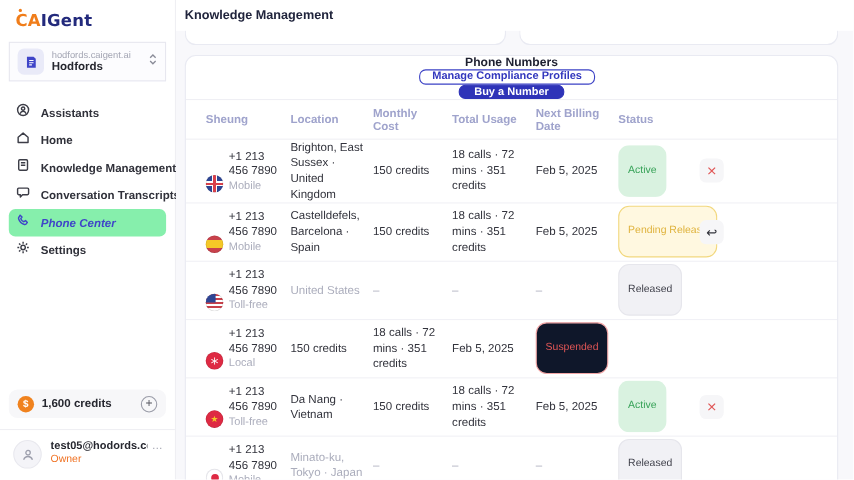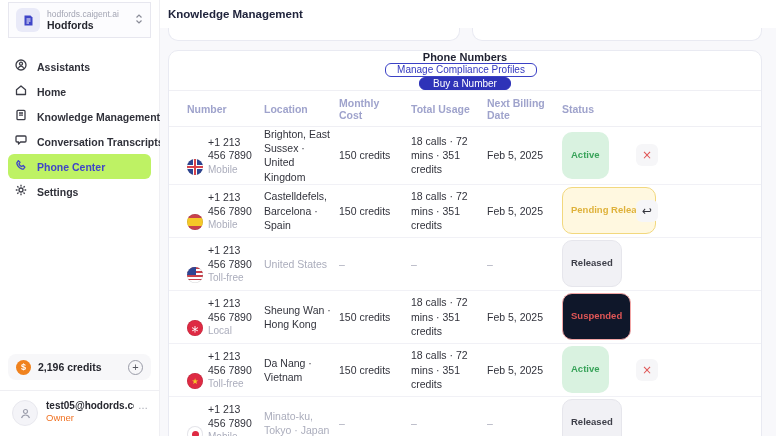--- a/index.html
+++ b/index.html
@@ -24,21 +24,21 @@
   .ws-text { flex:1; min-width:0; }
   .ws-domain { font-size:8.5px; color:#A3A5B3; white-space:nowrap; overflow:hidden; }
   .ws-name { font-size:10.5px; font-weight:bold; color:#26272F; }
   .ws-caret { color:#8A8C98; }
 
   .nav { padding:8px 8px 0 8px; flex:1; }
   .nav-item { display:flex; align-items:center; gap:9px; height:25px; padding:0 6px;
     border-radius:6px; cursor:pointer; color:#30313A; }
   .nav-item .nv-label { font-size:10.5px; font-weight:600; white-space:nowrap; }
   .nav-item svg { stroke:#3C3D47; }
-  .nav-item.active { background:#bef264; color:#3F45C8; }
+  .nav-item.active { background:#86efac; color:#3F45C8;font-style:italic; }
   .nav-item.active svg { stroke:#3F45C8; }
 
   .credits { margin:0 8px 10px 8px; background:#F7F7F9; border-radius:8px; height:26px;
     display:flex; align-items:center; gap:7px; padding:0 8px; }
   .coin { width:15px; height:15px; border-radius:50%; background:#F0821E; color:#fff;
     font-size:9px; font-weight:bold; display:flex; align-items:center; justify-content:center; }
   .credits-label { flex:1; font-size:10.5px; font-weight:bold; color:#26272F; }
   .plus-btn { width:15px; height:15px; border-radius:50%; border:1px solid #9A9CA8; color:#55565F;
     font-size:11px; line-height:12px; text-align:center; background:transparent; cursor:pointer; }
 
@@ -61,21 +61,21 @@
     border:1px solid #E9EAF2; border-top:0; border-radius:0 0 10px 10px; z-index:1; }
   .peek-left { left:8px; width:292px; }
   .peek-right { left:312px; width:290px; }
 
   .card { position:absolute; left:8px; top:50px; width:594px; height:400px; background:#fff;
     border:1px solid #E9EAF2; border-radius:10px; z-index:2; overflow:hidden; }
   .card-header { height:40px; display:flex; align-items:center; padding:0 16px;
     border-bottom:1px solid #EFEFF4;flex-direction:column; }
   .card-title { font-size:11px; font-weight:bold; color:#1E2030; flex:1; }
   .btn { height:24px; border-radius:6px; font-family:"Liberation Sans",sans-serif;
-    font-size:10px; font-weight:normal; cursor:pointer; }
+    font-size:10px; font-weight:bold; cursor:pointer; }
   .btn-outline { background:#fff; border:1px solid #3B41C5; color:#3338BE; padding:0 11px; margin-right:8px; }
   .btn-solid { background:#2E33B8; border:1px solid #2E33B8; color:#fff; padding:0 13px; }
 
   .thead-row, .trow { display:grid;
     grid-template-columns:77px 75px 72px 76px 75px 72px 1fr;
     padding:0 18px; align-items:center; }
   .thead-row { height:36px; border-bottom:1px solid #EFEFF4; }
   .th { font-size:10.5px; font-weight:600; color:#9FA3CC; padding-right:6px; }
   .trow { min-height:53px; border-bottom:1px solid #F1F1F6; }
   .cell { font-size:10.5px; line-height:1.35; color:#32333C; padding-right:8px; }
@@ -101,39 +101,40 @@
   .flag-hk { background:#DE2A43; }
   .flag-hk::after { content:'*'; position:absolute; inset:0; color:#fff; font-size:14px;
     display:flex; align-items:center; justify-content:center; transform:translateY(3px); }
   .flag-vietnam { background:#DE2A43; }
   .flag-vietnam::after { content:'★'; position:absolute; inset:0; color:#F5C827; font-size:8px;
     display:flex; align-items:center; justify-content:center; }
   .flag-japan { background:#fff; box-shadow:inset 0 0 0 1px #E5E5EA; }
   .flag-japan::after { content:''; position:absolute; left:4.5px; top:4.5px; width:7px; height:7px;
     border-radius:50%; background:#DE2A43; }
 
-  .pill { display:inline-block; font-size:9.5px; font-weight:700; padding:16px 8px;
+  .pill { display:inline-block; font-size:9.5px; font-weight:400; padding:16px 8px;
     border-radius:10px; border:1px solid transparent; white-space:nowrap; }
   .st-active { background:#D9F2E0; color:#38A359; }
   .st-pending { background:#FFF8E0; border-color:#F2D87E; color:#DFB23B; }
   .st-released { background:#F1F1F5; border-color:#E6E6EC; color:#3E3F49; }
   .st-suspended { background:#0f172a; border-color:#F2A6A6; color:#E05656; }
 
   .act-btn { width:22px; height:22px; border:0; border-radius:6px; background:#F6F6F8;
     cursor:pointer; font-size:12px; line-height:22px; text-align:center; margin-left:2px;
     font-family:"DejaVu Sans", sans-serif; }
   .act-x { color:#E05656; }
   .act-undo { color:#33343C; }
 </style>
 </head>
 <body>
 
 <div class="app">
 
   <aside class="sidebar">
+    <div class="logo"><span class="lg-o">CA</span><span class="lg-b">IGent</span></div>
 
     <div class="workspace">
       <span class="ws-ic">
         <svg width="13" height="13" viewBox="0 0 13 13">
             <path d="M2.5 1.5h6l2 2v8h-8z" fill="#3F45C8"></path>
             <path d="M4.5 5h4M4.5 7h4M4.5 9h2.5" stroke="#fff" stroke-width="1"></path>
           </svg>
       </span>
       <span class="ws-text">
         <div class="ws-domain">hodfords.caigent.ai</div>
@@ -184,21 +185,21 @@
         <span><svg width="14" height="14" viewBox="0 0 14 14" fill="none" stroke-width="1.3">
               <circle cx="7" cy="7" r="2"></circle>
               <path d="M7 1.8v1.7M7 10.5v1.7M1.8 7h1.7M10.5 7h1.7M3.3 3.3l1.2 1.2M9.5 9.5l1.2 1.2M10.7 3.3 9.5 4.5M4.5 9.5l-1.2 1.2"></path>
             </svg></span>
         <span class="nv-label">Settings</span>
       </div>
     </nav>
 
     <div class="credits">
       <span class="coin">$</span>
-      <span class="credits-label">2,196 credits</span>
+      <span class="credits-label">1,600 credits</span>
       <button class="plus-btn">+</button>
     </div>
 
     <div class="user">
       <span class="avatar">
         <svg width="13" height="13" viewBox="0 0 13 13" fill="none" stroke="#9C9EAC" stroke-width="1.2">
             <circle cx="6.5" cy="4.5" r="2"></circle>
             <path d="M2.5 11c.7-2 2.2-3 4-3s3.3 1 4 3"></path>
           </svg>
       </span>
@@ -221,21 +222,21 @@
     <div class="peek-card peek-right"></div>
 
     <section class="card">
       <div class="card-header">
         <span class="card-title">Phone Numbers</span>
         <button class="btn btn-outline">Manage Compliance Profiles</button>
         <button class="btn btn-solid">Buy a Number</button>
       </div>
 
       <div class="thead-row">
-        <span class="th">Number</span>
+        <span class="th">Sheung</span>
         <span class="th">Location</span>
         <span class="th">Monthly Cost</span>
         <span class="th">Total Usage</span>
         <span class="th">Next Billing Date</span>
         <span class="th">Status</span>
         <span class="th"></span>
       </div>
 
       <div id="tbody">
   <div class="trow">
@@ -299,21 +300,20 @@
   </div>
 
   <div class="trow">
     <div class="num-cell">
       <span class="flag flag-hk"></span>
       <span class="num-lines">
         <div class="num-text">+1 213 456 7890</div>
         <div class="num-type">Local</div>
       </span>
     </div>
-    <div class="cell">Sheung Wan · Hong Kong</div>
     <div class="cell">150 credits</div>
     <div class="cell">18 calls · 72 mins · 351 credits</div>
     <div class="cell">Feb 5, 2025</div>
     <div class="cell">
       <span class="pill st-suspended">Suspended</span>
     </div>
     <div class="cell">
       
     </div>
   </div>

